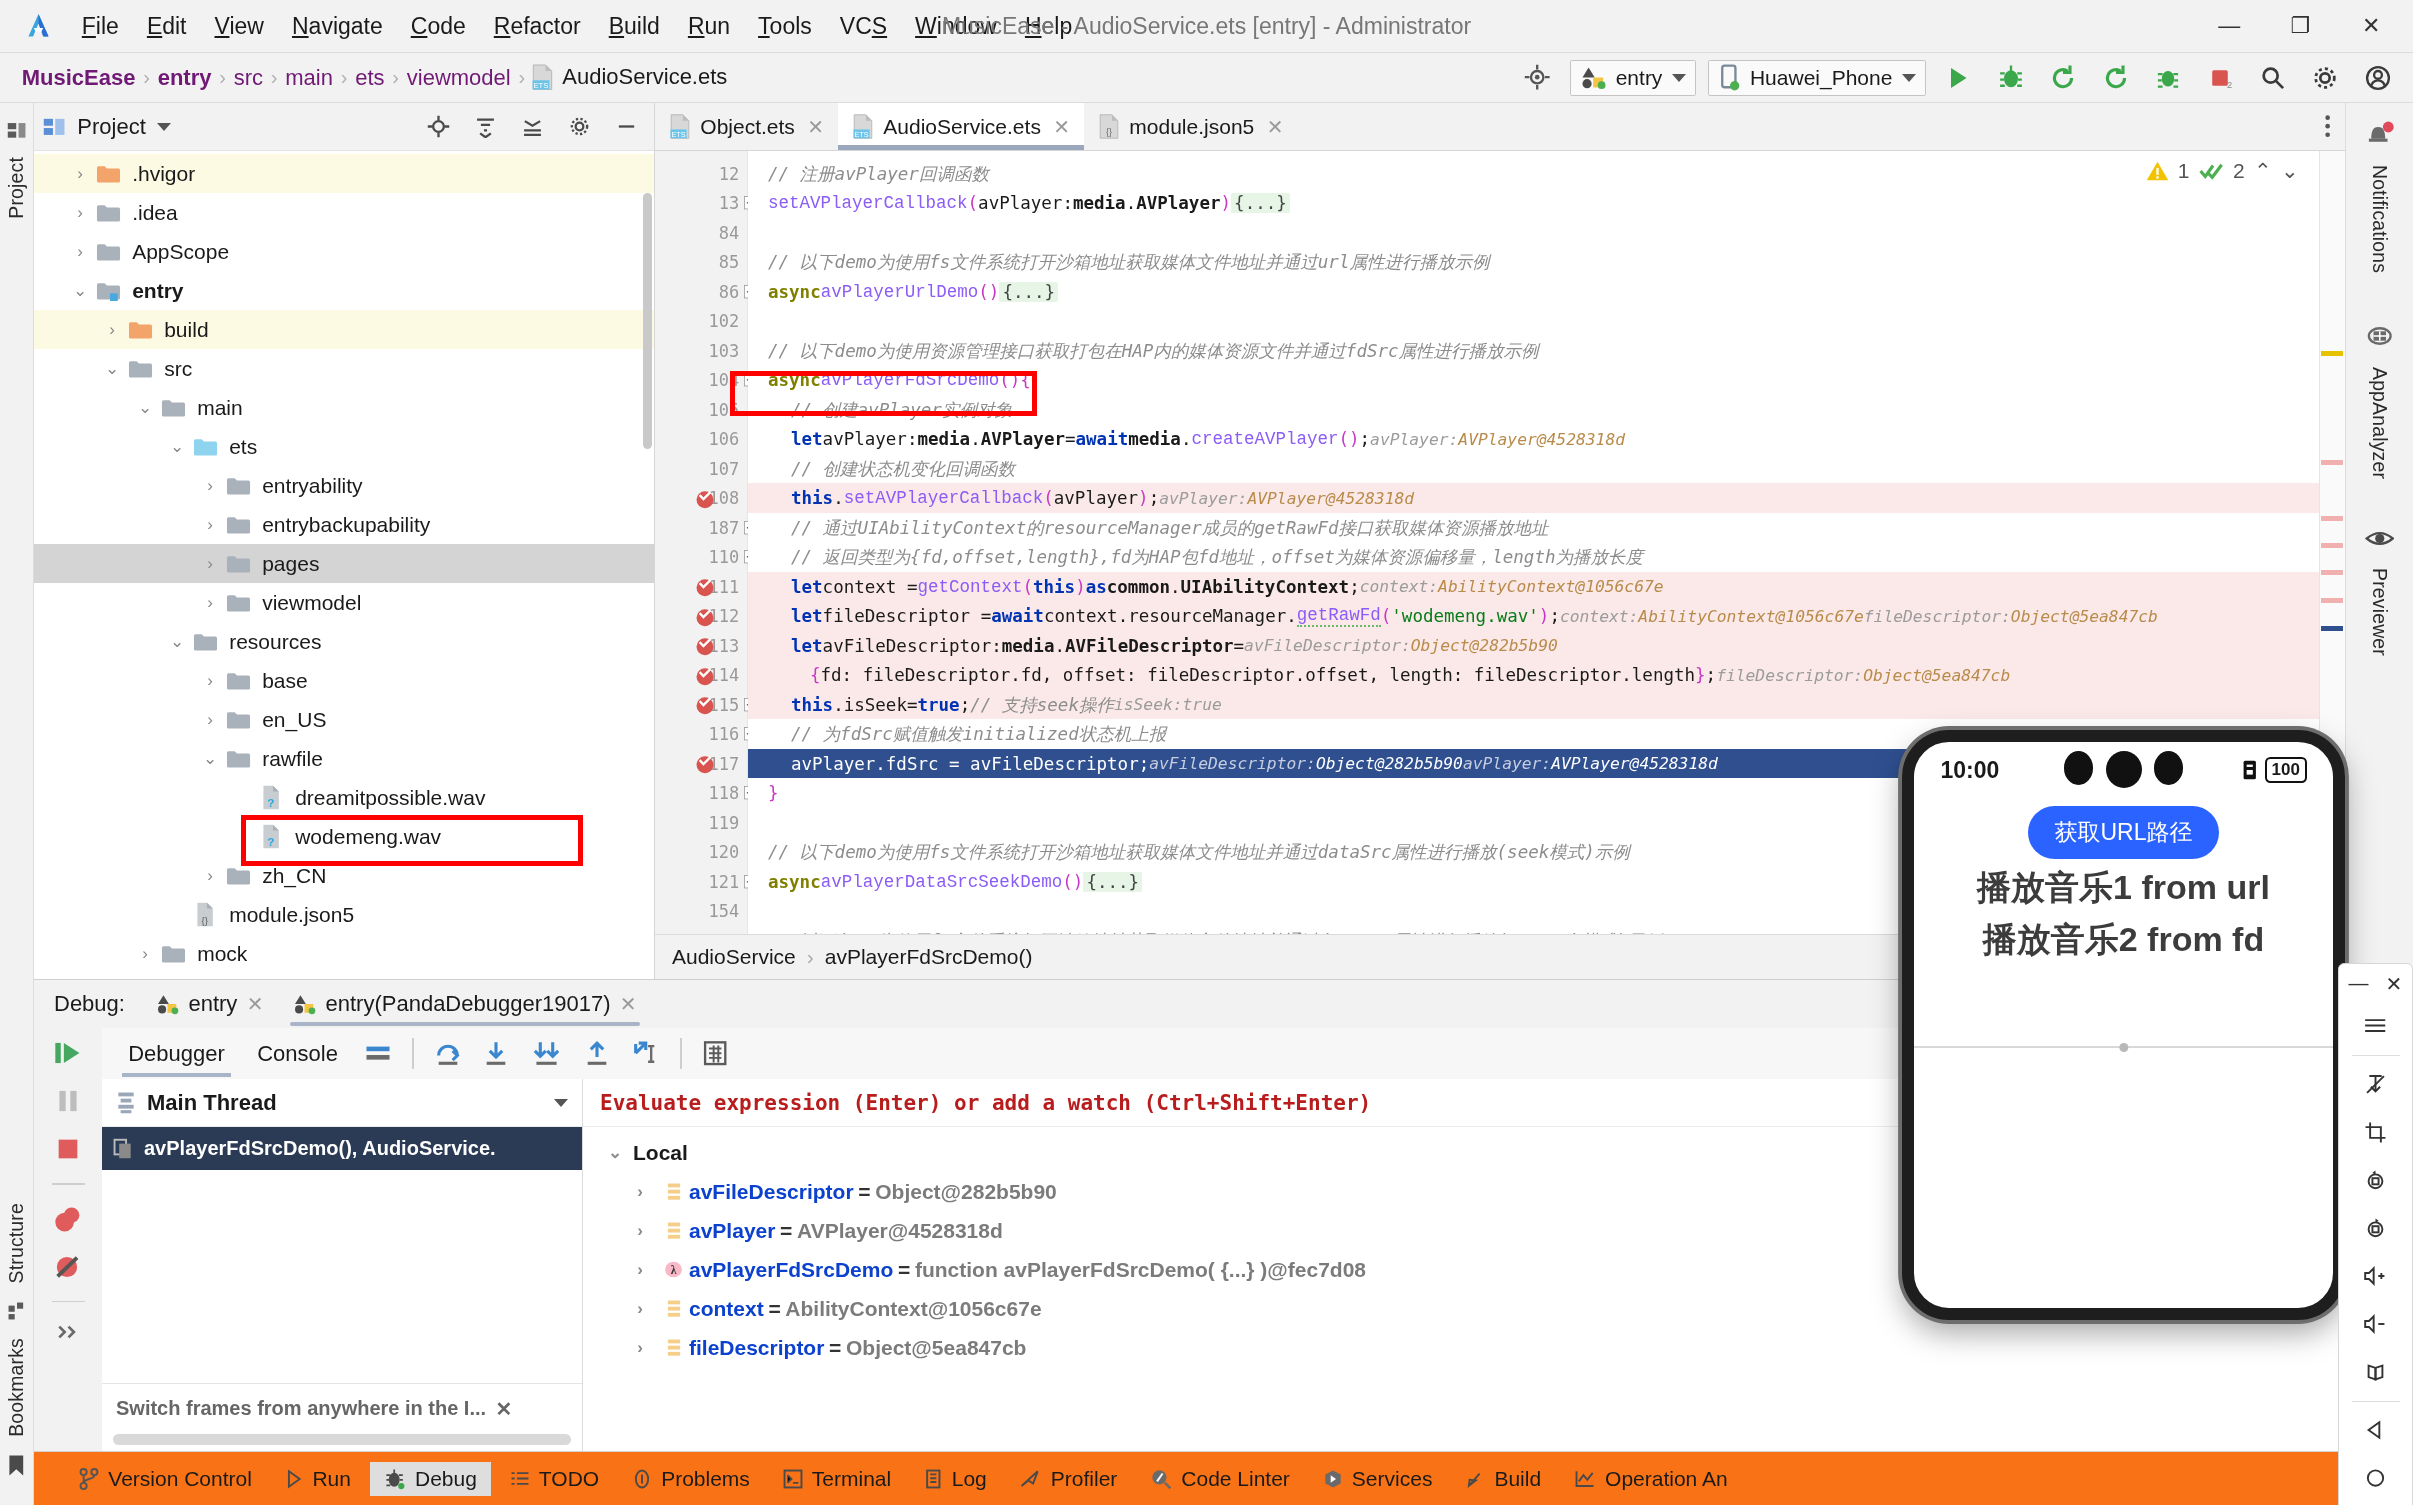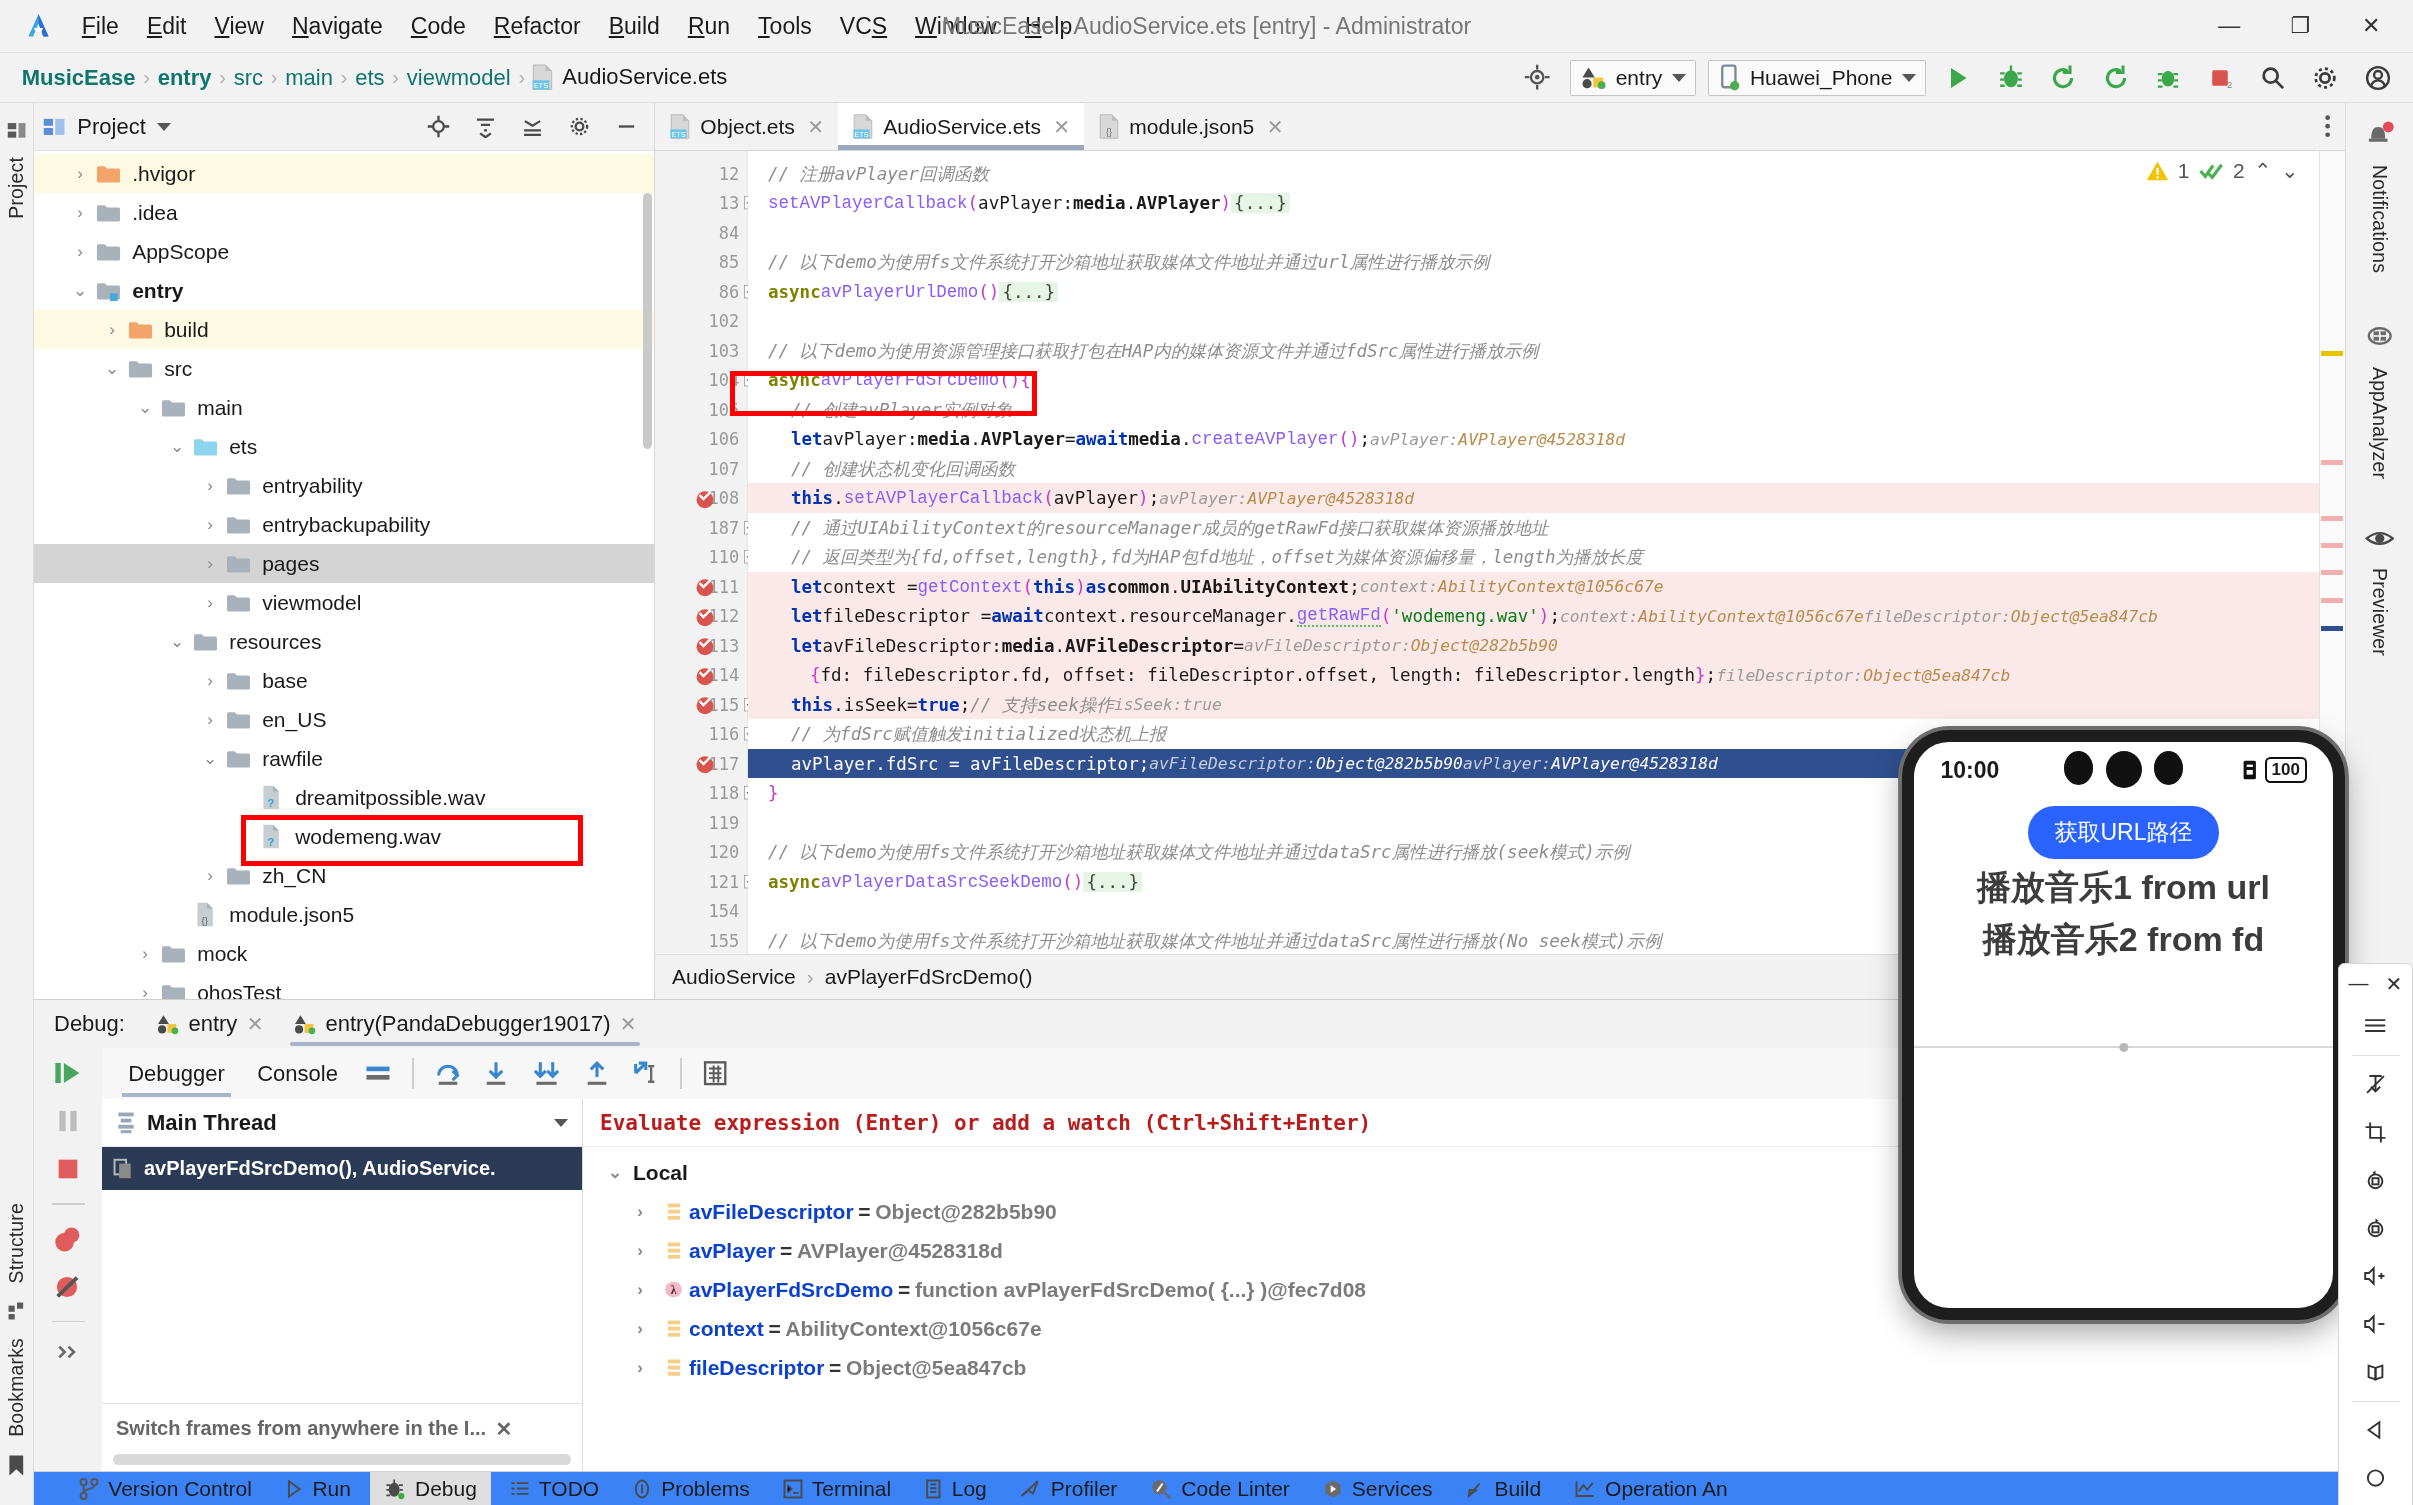--- a/index.html
+++ b/index.html
@@ -29,21 +29,21 @@
   }
   .win-btns { margin-left: auto; display: flex; align-items: center; padding-right: 6.2px; z-index: 2; }
   .win-btn { width: 71px; height: 51px; display: flex; align-items: center; justify-content: center; font-size: 22px; color: #333; }
 
   
   .navbar {
     height: 50px; background: #f2f2f2; display: flex; align-items: center;
     border-bottom: 0.8px solid #dcdcdc; flex: none; padding-left: 15.5px;
   }
   .crumbs { display: flex; align-items: center; font-size: 22px; }
-  .crumb { padding: 1.6px 6.2px; color: #0f766e; }
+  .crumb { padding: 1.6px 6.2px; color: #701a75; }
   .crumb.bold { font-weight: bold; }
   .crumb-sep { color: #b0b0b0; font-size: 20px; padding: 0 1.6px; }
   .crumb-file { display: flex; align-items: center; gap: 7.8px; padding-left: 4.7px; }
 
   .nav-right { margin-left: auto; display: flex; align-items: center; gap: 12.4px; padding-right: 15.5px; }
   .runcfg {
     display: flex; align-items: center; gap: 9.3px; border: 0.8px solid #c4c4c4;
     background: #fafafa; height: 36px; padding: 0 9.3px; font-size: 21px; border-radius: 1.6px;
   }
   .caret-dn { width: 0; height: 0; border-left: 7.8px solid transparent; border-right: 7.8px solid transparent; border-top: 8.5px solid #555; }
@@ -193,21 +193,21 @@
   .eval-row { height: 48px; display: flex; align-items: center; padding: 0 17px; font-size: 21px; color: #b91c1c; border-bottom: 0.8px solid #ececec; font-family: "DejaVu Sans Mono", monospace; }
   .var-list { flex: 1; padding-top: 6.2px; }
   .vrow { height: 39px; display: flex; align-items: center; font-size: 21px; white-space: nowrap; }
   .vrow .arw { width: 36px; text-align: center; color: #8a8a8a; font-size: 17px; }
   .vname { color: #0b41cd; }
   .vval { color: #7b7b7b; }
   .veq { color: #333; padding: 0 4.7px; }
 
   
   .statusbar {
-    height: 35px; background: #3b82f6; border-top: 0.8px solid #d2d2d2; display: flex;
+    height: 55px; background: #f97316; border-top: 0.8px solid #d2d2d2; display: flex;
     align-items: center; padding-left: 31px; gap: 4.7px; flex: none; font-size: 21px;
   }
   .sb-item { display: flex; align-items: center; gap: 9.3px; padding: 4.7px 14px; white-space: nowrap; }
   .sb-item.active { background: #dedede; }
 
   
   .phone-wrap { position: absolute; right: 68px; top: 730px; z-index: 30; }
   .phone {
     width: 443px; height: 590px; border: 12.4px solid #1e1e1e; border-radius: 47px;
     background: #fff; box-shadow: 0 0 0 3.9px #6d6d6d, 0 12.4px 31px rgba(0,0,0,.35);

